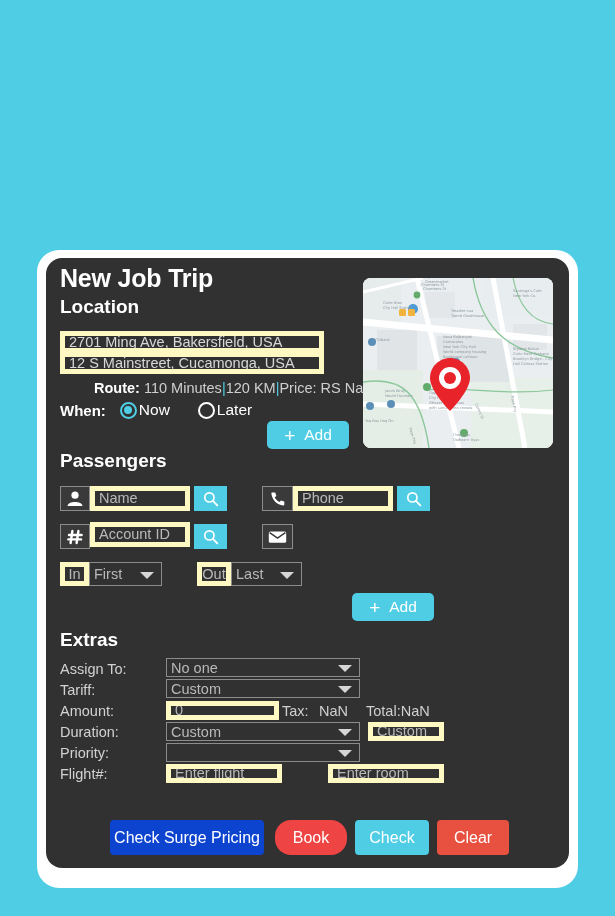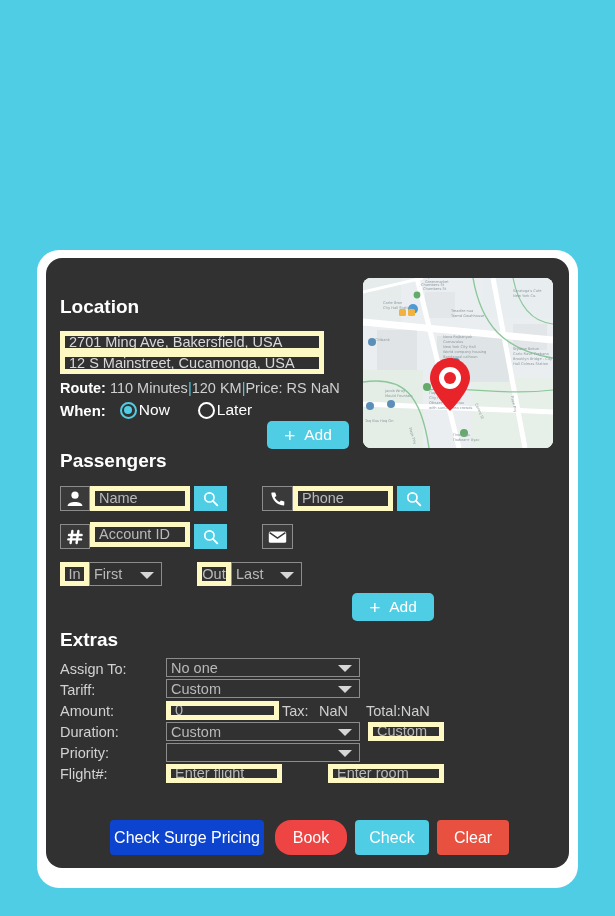--- a/index.html
+++ b/index.html
@@ -76,21 +76,21 @@
   .fbox.filled { color: #d8d8d8; }
 
   
   .addr1 { left: 14px; top: 73px; width: 264px; height: 22px; }
   .addr2 { left: 14px; top: 94px; width: 264px; height: 22px; }
 
   .route-line {
     position: absolute; left: 14px; top: 122px;
     font-size: 14.5px; color: #cfcfcf; white-space: nowrap;
   }
-  .route-line b { color: #ffffff; font-weight: bold; }
+  .route-line b { color: #ffffff; font-weight: bold; margin-left: 34px; }
   .route-line .sep { color: #4fcde5; }
 
   .when-line {
     position: absolute; left: 14px; top: 143px;
     display: flex; align-items: center;
     font-size: 15px; color: #ffffff;
     white-space: nowrap;
   }
   .when-line .lbl { font-weight: bold; margin-right: 14px; }
   .radio {
@@ -182,20 +182,21 @@
 </head>
 <body>
 
 <div class="page">
 
 
   <div class="frame"></div>
 
   <div class="card">
 
+    <div class="title">New Job Trip</div>
     <div class="section-h sec-location">Location</div>
 
     <div class="fbox addr1 filled">2701 Ming Ave, Bakersfield, USA</div>
     <div class="fbox addr2 filled">12 S Mainstreet, Cucamonga, USA</div>
 
     <div class="route-line">
       <b>Route:</b><span> </span><span>110 Minutes</span><span class="sep">|</span><span>120 KM</span><span class="sep">|</span><span>Price: RS NaN</span>
     </div>
 
     <div class="when-line">

